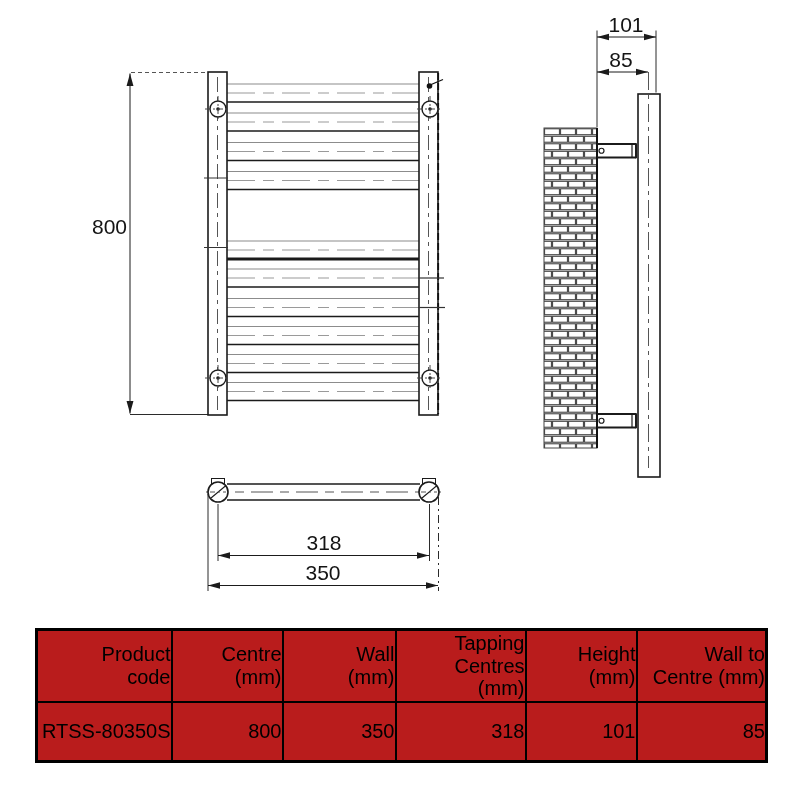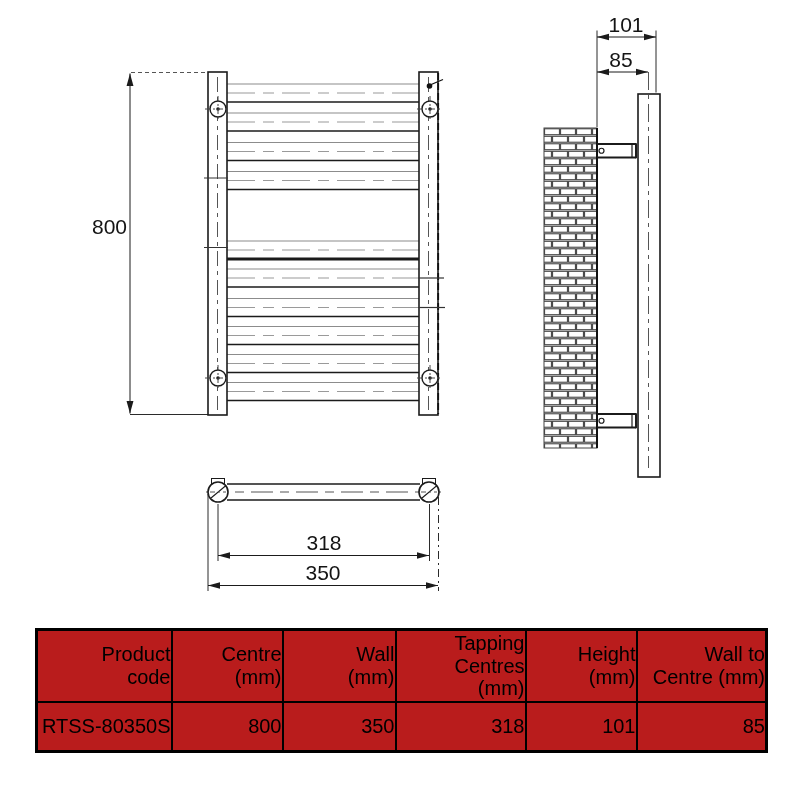--- a/index.html
+++ b/index.html
@@ -6,21 +6,21 @@
   .canvas{position:relative;width:800px;height:800px;background:#ffffff;overflow:hidden;
           font-family:"Liberation Sans",sans-serif;}
   svg{position:absolute;left:0;top:0;}
   svg text{font-family:"Liberation Sans",sans-serif;fill:#141414;}
   .dim-label{font-size:21px;}
   table.spec{position:absolute;left:35px;top:628px;width:730px;border-collapse:collapse;
              table-layout:fixed;font-size:20px;color:#000;text-align:right;
              border:3px solid #000;background:#b91c1c;}
   .spec th,.spec td{border:2px solid #000;padding:0;vertical-align:middle;font-weight:400;}
   .spec thead tr{height:72px;}
-  .spec tbody tr{height:50px;}
+  .spec tbody tr{height:60px;}
   .spec th{white-space:pre-line;line-height:1.12;}
 </style>
 </head>
 <body>
 
 <div class="canvas">
 
 <svg id="drawing" width="800" height="800" viewBox="0 0 800 800">
   <defs>
     <marker id="arr" viewBox="0 0 12 8" refX="11.5" refY="4" markerWidth="13" markerHeight="9" orient="auto-start-reverse" markerUnits="userSpaceOnUse">

